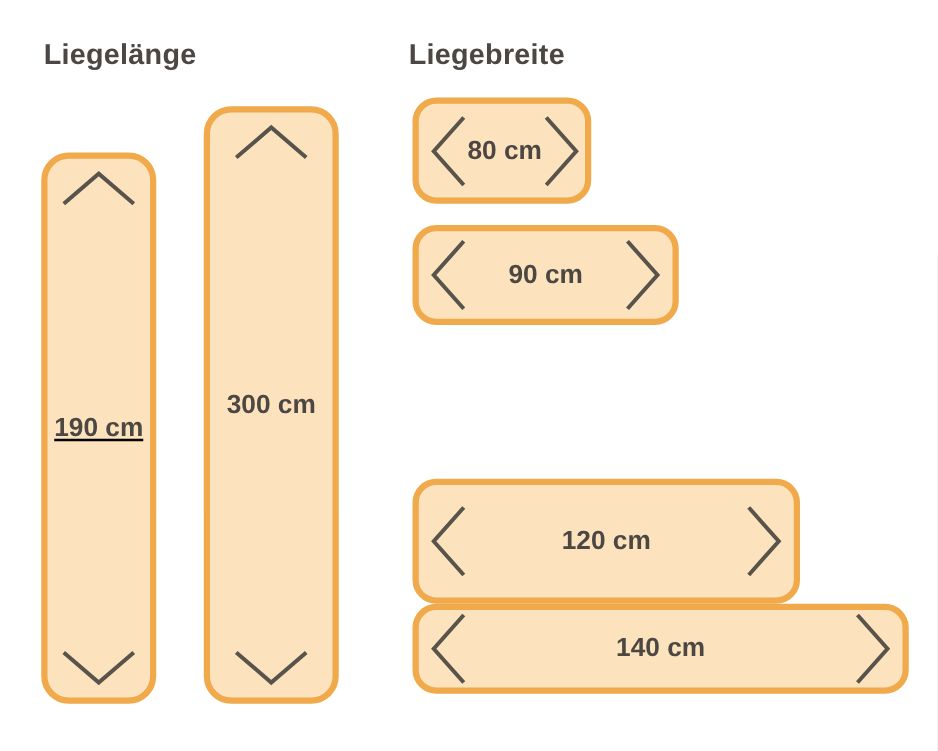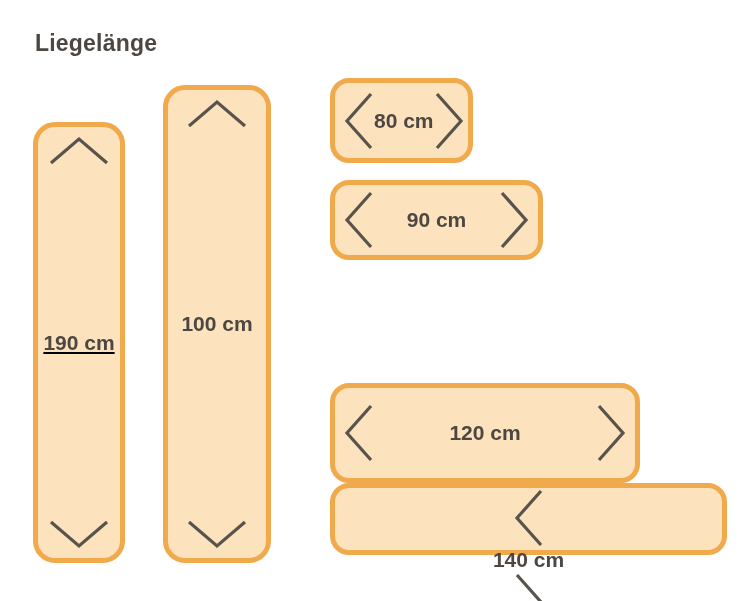--- a/index.html
+++ b/index.html
@@ -59,28 +59,29 @@
   }
   .chev { display: flex; align-items: center; justify-content: center; }
   .chev svg { display: block; stroke: var(--arrow-color); stroke-width: 3.2; fill: none; stroke-linejoin: miter; }
 
   .box-190 { left: 33px;  top: 122px; width: 92px; height: 441px; text-decoration: underline; }
   .box-200 { left: 163px; top: 85px;  width: 108px; height: 478px; }
   .box-80  { left: 330px; top: 78px;  width: 143px; height: 85px; }
   .box-90  { left: 330px; top: 180px; width: 213px; height: 80px; }
   .box-100 { left: 330px; top: 278px; width: 223px; height: 82px; }
   .box-120 { left: 330px; top: 383px; width: 310px; height: 100px; }
-  .box-140 { left: 330px; top: 483px; width: 397px; height: 72px; flex-direction: column; }
+  .box-140 { left: 330px; top: 483px; width: 397px; height: 72px; }
 </style>
 </head>
 <body>
 
 <div class="canvas">
 
   <div class="section-title title-length">Liegelänge</div>
+  <div class="section-title title-width">Liegebreite</div>
 
   <div class="bar vbar box-190">
     <span class="chev">
       <svg width="62" height="30" viewBox="0 0 62 30">
           <polyline points="3,27 31,3 59,27"></polyline>
         </svg>
     </span>
     <span class="bar-label">190 cm</span>
     <span class="chev">
       <svg width="62" height="30" viewBox="0 0 62 30">
@@ -88,21 +89,21 @@
         </svg>
     </span>
   </div>
 
   <div class="bar vbar box-200">
     <span class="chev">
       <svg width="62" height="30" viewBox="0 0 62 30">
           <polyline points="3,27 31,3 59,27"></polyline>
         </svg>
     </span>
-    <span class="bar-label">100 cm</span>
+    <span class="bar-label">300 cm</span>
     <span class="chev">
       <svg width="62" height="30" viewBox="0 0 62 30">
           <polyline points="3,3 31,27 59,3"></polyline>
         </svg>
     </span>
   </div>
 
   <div class="bar hbar box-80">
     <span class="chev">
       <svg width="30" height="60" viewBox="0 0 30 60">

